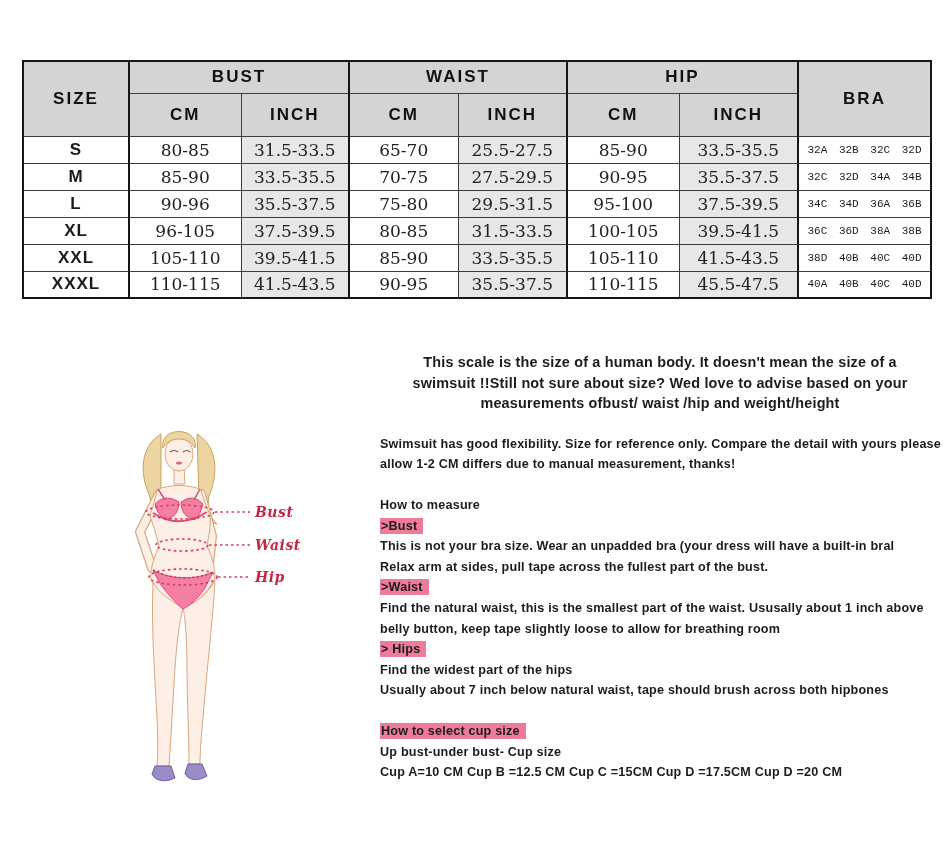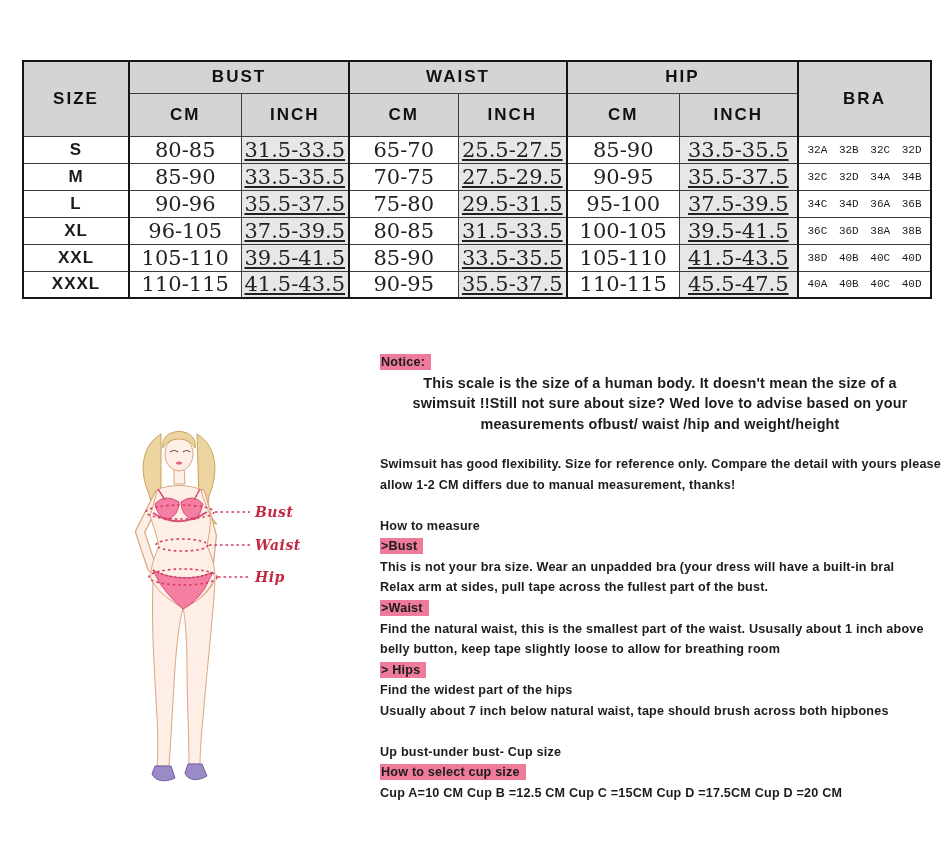--- a/index.html
+++ b/index.html
@@ -20,22 +20,22 @@
     overflow:hidden; white-space:nowrap;
   }
   .size-table .hdr {
     background:#d4d4d4; font-weight:700; font-size:17px; letter-spacing:2px;
     color:#111;
   }
   tr.h1 { height:32px;margin-left:36px; } tr.h2 { height:43px; } tr.dr { height:27px; }
   .gsep { border-left:2px solid #161616 !important; }
   .usep { border-left:1px solid #8f8f8f !important; }
   .size-table tr.dr:first-of-type td { border-top:2px solid #161616; }
-  .num  { font-family:"DejaVu Serif", serif; font-size:21px; color:#222; }
-  .inch { background:#e7e7e7;text-decoration:underline; }
+  .num  { font-family:"DejaVu Serif", serif; font-size:17px; color:#222; }
+  .inch { background:#e7e7e7; }
   .size-cell { font-weight:700; font-size:17px; letter-spacing:1px; }
   .bra-cell { font-family:Liberation Mono, monospace; font-size:11px; word-spacing:5px; }
 
   
   .textcol {
     position:absolute; left:380px; top:352px; width:560px;
     font-weight:700; color:#1c1c1c;
   }
   .tl  { font-size:14.4px; line-height:20.6px; white-space:nowrap; letter-spacing:0.2px;text-align:center; }
   .sl  { font-size:12.6px; line-height:20.6px; white-space:nowrap; letter-spacing:0.2px; }
@@ -188,37 +188,36 @@
       <line x1="114" y1="127" x2="155" y2="127" stroke="#d83a5c" stroke-width="1.6" stroke-dasharray="2.5 3"></line>
       <line x1="123" y1="159" x2="155" y2="159" stroke="#d83a5c" stroke-width="1.6" stroke-dasharray="2.5 3"></line>
 
       <text x="160" y="99" class="fig-label">Bust</text>
       <text x="160" y="132" class="fig-label">Waist</text>
       <text x="160" y="164" class="fig-label">Hip</text>
     </svg>
   </div>
 
   <div class="textcol">
-    <div class="sl"><span class="hl">Notice:</span></div>
     <div class="tl">This scale is the size of a human body. It doesn't mean the size of a</div>
     <div class="tl">swimsuit !!Still not sure about size? Wed love to advise based on your</div>
     <div class="tl">measurements ofbust/ waist /hip and weight/height</div>
     <div class="sp"></div>
     <div class="sl">Swimsuit has good flexibility. Size for reference only. Compare the detail with yours please</div>
     <div class="sl">allow 1-2 CM differs due to manual measurement, thanks!</div>
     <div class="sp"></div>
     <div class="sl">How to measure</div>
     <div class="sl"><span class="hl">&gt;Bust</span></div>
     <div class="sl">This is not your bra size. Wear an unpadded bra (your dress will have a built-in bral</div>
     <div class="sl">Relax arm at sides, pull tape across the fullest part of the bust.</div>
     <div class="sl"><span class="hl">&gt;Waist</span></div>
     <div class="sl">Find the natural waist, this is the smallest part of the waist. Ususally about 1 inch above</div>
     <div class="sl">belly button, keep tape slightly loose to allow for breathing room</div>
     <div class="sl"><span class="hl">&gt; Hips</span></div>
     <div class="sl">Find the widest part of the hips</div>
     <div class="sl">Usually about 7 inch below natural waist, tape should brush across both hipbones</div>
     <div class="sp"></div>
+    <div class="sl"><span class="hl">How to select cup size</span></div>
     <div class="sl">Up bust-under bust- Cup size</div>
-    <div class="sl"><span class="hl">How to select cup size</span></div>
     <div class="sl">Cup A=10 CM Cup B =12.5 CM Cup C =15CM Cup D =17.5CM Cup D =20 CM</div>
   </div>
 
 </div>
 
 </body></html>

